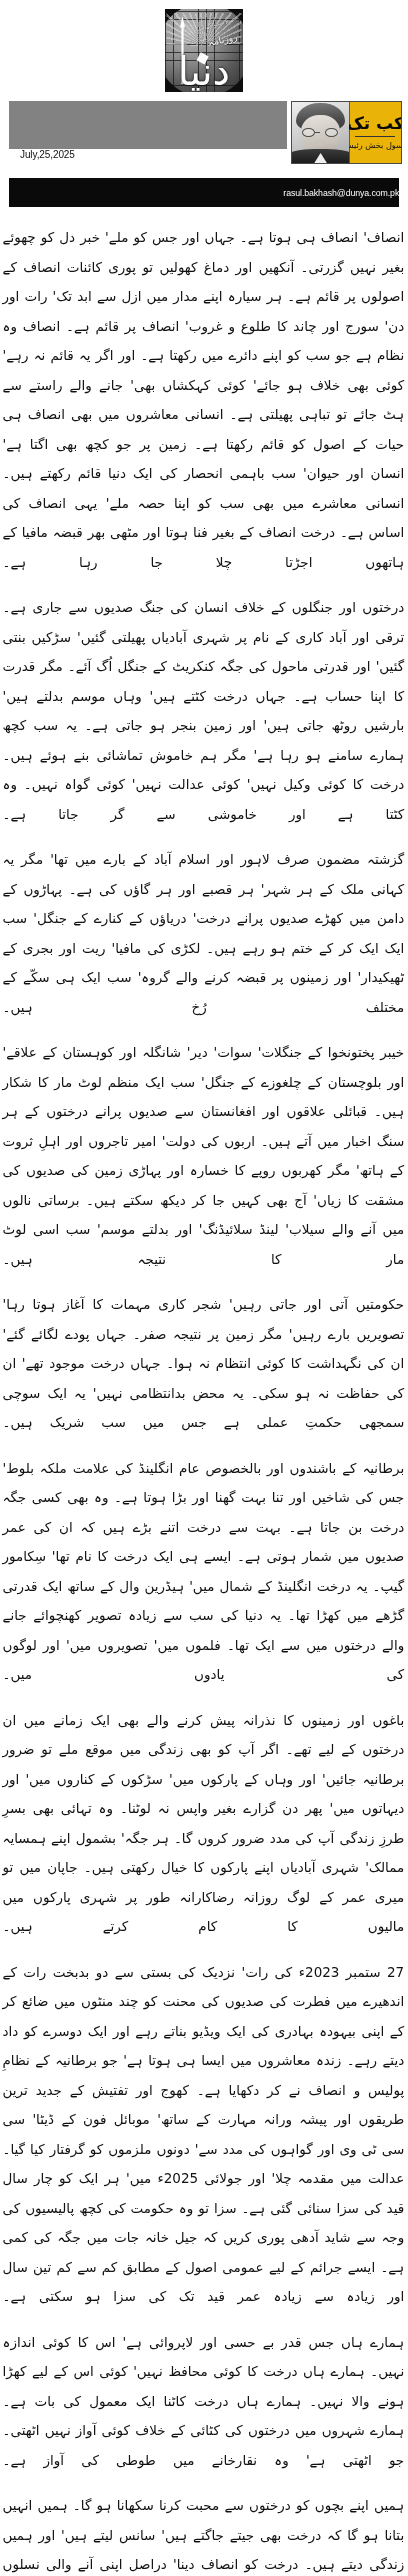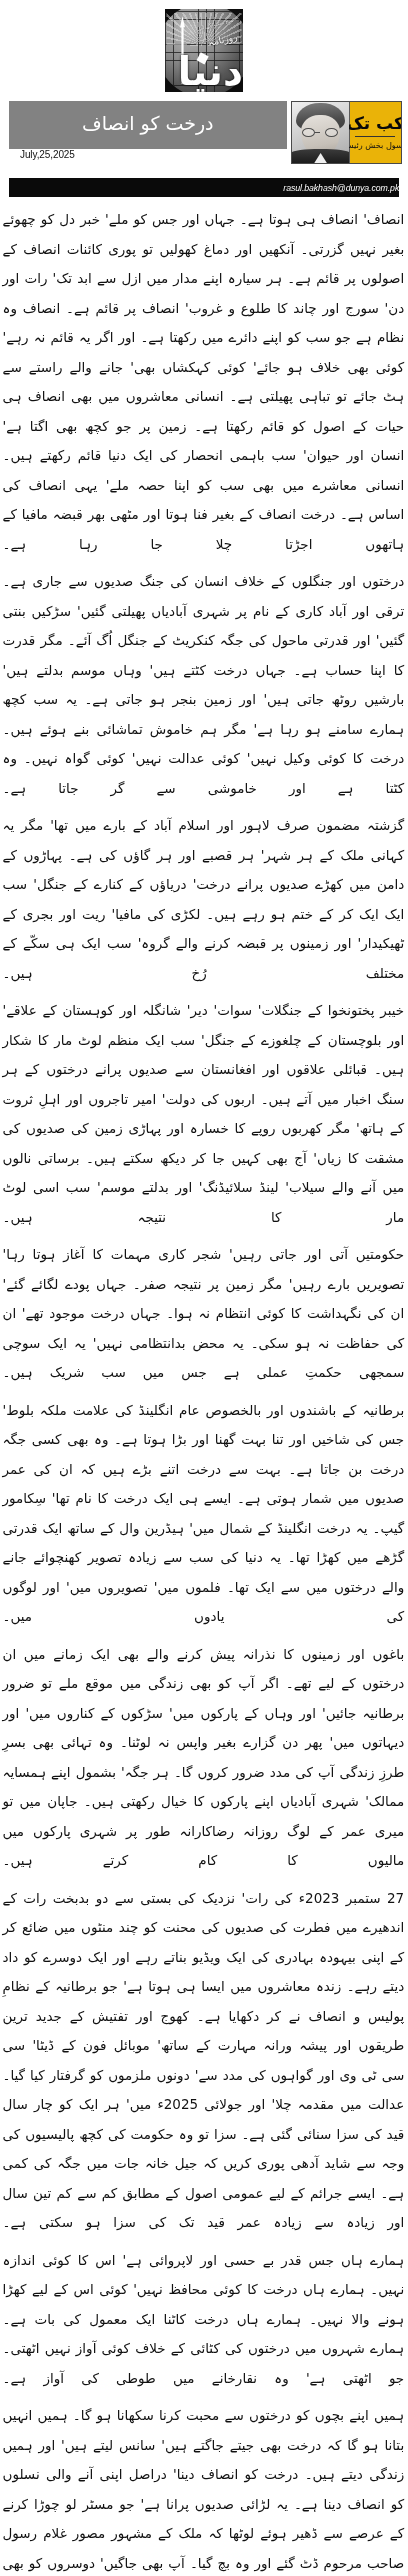--- a/index.html
+++ b/index.html
@@ -88,24 +88,25 @@
     font-size: 9.4px;
     transform: rotate(-12deg);
     text-shadow: 0 0 1.9px #000;
     white-space: nowrap;
   }
   .logo-word-main {
     position: absolute;
     bottom: 1.3px;
     left: 0;
     right: 0;
+    text-align: center;
     color: #ffffff;
     font-size: 39px;
     line-height: .95;
-    font-weight: bold;
+    font-weight: normal;
     text-shadow: 0 0 2.5px #000;
   }
   .logo-arrow {
     position: absolute;
     left: 15px;
     top: 7.5px;
     width: 5px;
     height: 68px;
     background: #ffffff;
     clip-path: polygon(50% 0%, 100% 16%, 72% 16%, 72% 100%, 28% 100%, 28% 16%, 0% 16%);
@@ -294,28 +295,27 @@
     width: 12.6px;
     height: 10px;
     background: #efefef;
     clip-path: polygon(50% 0, 100% 100%, 0 100%);
   }
 
   
   .email-bar {
     position: relative;
     margin: 0 8.8px 0 8.8px;
-    height: 19px;
+    height: 29px;
     background: #0a0a0a;
     display: flex;
     align-items: center;
     justify-content: flex-start;
     padding-left: 7.5px;
     box-sizing: border-box;
-    font-style: italic;
   }
   .email-text {
     color: #ffffff;
     font-size: 8.8px;
     font-family: "Liberation Sans", sans-serif;
     direction: ltr;
     letter-spacing: -0.1px;
   }
 
   
@@ -324,21 +324,21 @@
     direction: rtl;
     text-align: justify;
     text-align-last: justify;
     font-size: 13.5px;
     line-height: 29.5px;
     color: #111111;
     font-family: "DejaVu Sans", "Liberation Sans", sans-serif;
     word-spacing: 0.6px;
   }
   .article-body p {
-    margin: 8px 0 0 0;
+    margin: 16px 0 0 0;
     text-indent: 0;
   }
   .article-body p.last {
     text-align-last: center;
   }
 </style>
 </head>
 <body>
 
 <div class="masthead">
@@ -350,21 +350,20 @@
     <div class="logo-diamond"></div>
     <div class="logo-word-small">سچ سب کے لیے</div>
     <div class="logo-word-mid">روزنامہ</div>
     <div class="logo-word-main">دنیا</div>
   </div>
 </div>
 
 <div class="header-band">
   <div class="date-band-shadow"></div>
   <div class="gray-bar"></div>
-  <div class="article-title">درخت کو انصاف</div>
 
   <div class="date-band"></div>
   <div class="date-text">July,25,2025</div>
 
   <div class="byline-box">
     <div class="byline-left">
       <div class="column-name">کب تک</div>
       <div class="column-rule"></div>
       <div class="author-name">رسول بخش رئیس</div>
     </div>

